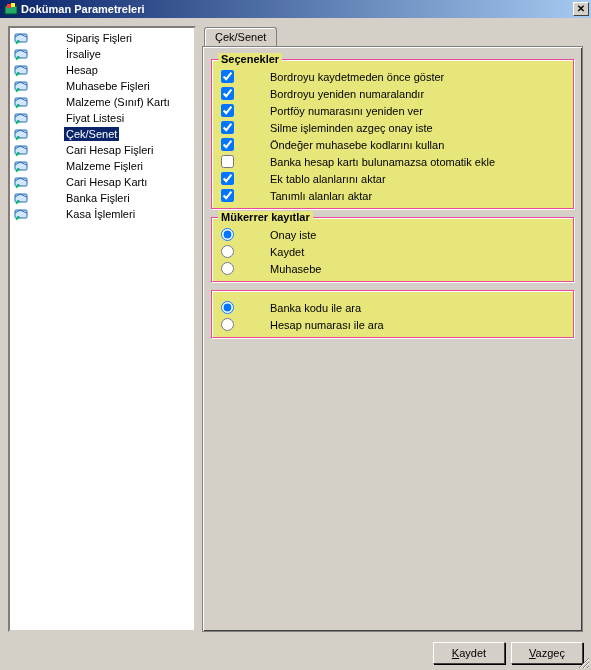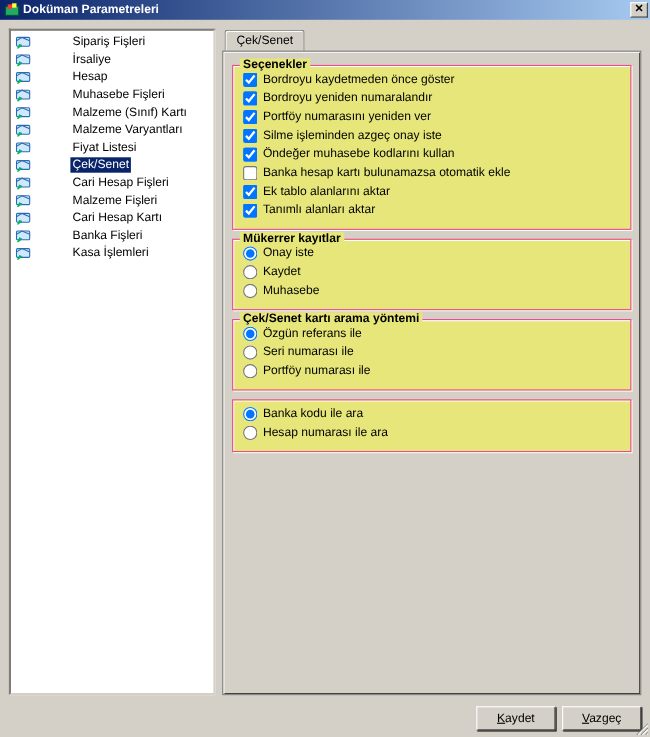--- a/index.html
+++ b/index.html
@@ -125,23 +125,24 @@
   .groupbox.first { margin-top: 4px; }
   .groupbox .legend {
     position: absolute;
     top: -7px; left: 6px;
     background: #e6e67a;
     padding: 0 3px;
     font-weight: bold;
   }
   .opt-row {
     display: flex;
-    align-items: flex-start;
+    align-items: flex-end;
     height: 17px;
     padding: 0 3px;
+    gap: 31px;
   }
   .opt-row input[type=checkbox],
   .opt-row input[type=radio] {
     margin: 0 5px 0 0;
     width: 13px; height: 13px;
   }
   .footer {
     position: absolute;
     bottom: 6px; right: 8px;
     display: flex;
@@ -237,30 +238,20 @@
             <span class="lbl">Malzeme (Sınıf) Kartı</span>
           </div>
           <div class="side-item">
             <span class="side-icon">
               <svg width="16" height="14" viewBox="0 0 16 14">
                 <rect x="1" y="3" width="12" height="8" rx="1" fill="#cfe8ff" stroke="#2b6cb0"></rect>
                 <path d="M1 6 L6 3 L13 6" fill="none" stroke="#2b6cb0"></path>
                 <path d="M6 10 L2 13 L4 9" fill="#1e90ff" stroke="#0b4"></path>
               </svg>
             </span>
-            <span class="lbl">Malzeme Varyantları</span>
-          </div>
-          <div class="side-item">
-            <span class="side-icon">
-              <svg width="16" height="14" viewBox="0 0 16 14">
-                <rect x="1" y="3" width="12" height="8" rx="1" fill="#cfe8ff" stroke="#2b6cb0"></rect>
-                <path d="M1 6 L6 3 L13 6" fill="none" stroke="#2b6cb0"></path>
-                <path d="M6 10 L2 13 L4 9" fill="#1e90ff" stroke="#0b4"></path>
-              </svg>
-            </span>
             <span class="lbl">Fiyat Listesi</span>
           </div>
           <div class="side-item selected">
             <span class="side-icon">
               <svg width="16" height="14" viewBox="0 0 16 14">
                 <rect x="1" y="3" width="12" height="8" rx="1" fill="#cfe8ff" stroke="#2b6cb0"></rect>
                 <path d="M1 6 L6 3 L13 6" fill="none" stroke="#2b6cb0"></path>
                 <path d="M6 10 L2 13 L4 9" fill="#1e90ff" stroke="#0b4"></path>
               </svg>
             </span>
@@ -371,35 +362,20 @@
               <label class="opt-row">
                 <input type="radio" name="rg1" style="">
                 <span>Kaydet</span>
               </label>
               <label class="opt-row">
                 <input type="radio" name="rg1" style="">
                 <span>Muhasebe</span>
               </label>
             </div>
 
-          <div class="groupbox" id="gb-arama">
-            <span class="legend">Çek/Senet kartı arama yöntemi</span>
-          <label class="opt-row">
-                <input type="radio" name="rg2" checked="" style="">
-                <span>Özgün referans ile</span>
-              </label>
-              <label class="opt-row">
-                <input type="radio" name="rg2" style="">
-                <span>Seri numarası ile</span>
-              </label>
-              <label class="opt-row">
-                <input type="radio" name="rg2" style="">
-                <span>Portföy numarası ile</span>
-              </label>
-            </div>
 
           <div class="groupbox" id="gb-banka">
           <label class="opt-row">
                 <input type="radio" name="rg3" checked="" style="">
                 <span>Banka kodu ile ara</span>
               </label>
               <label class="opt-row">
                 <input type="radio" name="rg3" style="">
                 <span>Hesap numarası ile ara</span>
               </label>

